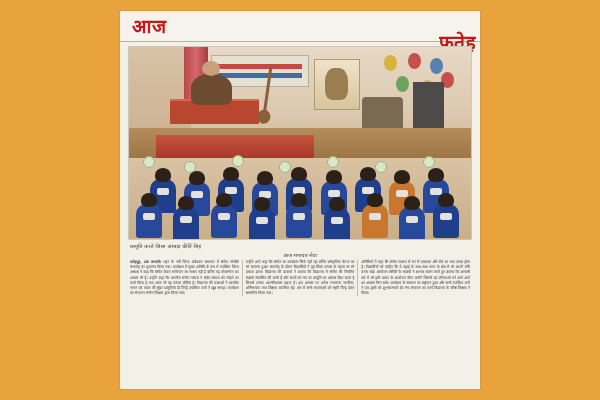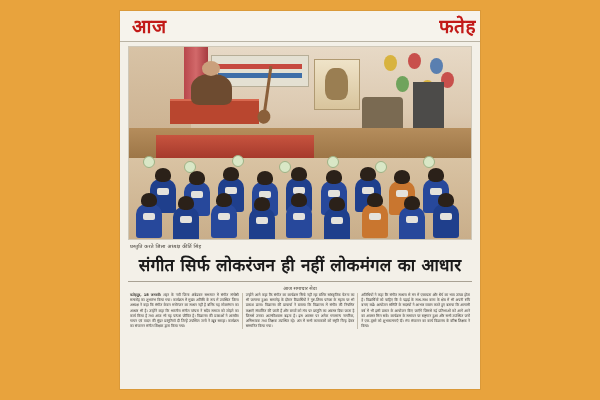--- a/index.html
+++ b/index.html
@@ -43,21 +43,21 @@
     top: 2px;
     color: #c21a18;
     font-family: "DejaVu Sans", sans-serif;
     font-size: 19px;
     font-weight: bold;
     letter-spacing: 0.5px;
   }
   .masthead-right {
     position: absolute;
     right: 4px;
-    top: 2px;
+    top: 18px;
     color: #c21a18;
     font-family: "DejaVu Sans", sans-serif;
     font-size: 19px;
     font-weight: bold;
     letter-spacing: 0.5px;
     white-space: nowrap;
     overflow: hidden;
   }
 
   
@@ -348,21 +348,20 @@
           <span class="kid" style="left:57%;top:57%"></span>
           <span class="kid orange" style="left:68%;top:52%"></span>
           <span class="kid alt" style="left:79%;top:56%"></span>
           <span class="kid" style="left:89%;top:52%"></span>
         </div>
       </div>
     </div>
 
     <div class="caption">प्रस्तुति करते जिला अध्यक्ष कीर्ति सिंह</div>
 
-    <div class="headline">संगीत सिर्फ लोकरंजन ही नहीं लोकमंगल का आधार</div>
 
     <div class="byline">आज समाचार सेवा</div>
 
     <div class="columns">
       <div class="col">
         <p><span class="dateline">फतेहपुर, 18 जनवरी।</span> <span>शहर के नवीं जिला अंबेडकर सभागार में संगीत संगोष्ठी समारोह का शुभारंभ किया गया। कार्यक्रम में मुख्य अतिथि के रूप में उपस्थित जिला अध्यक्ष ने कहा कि संगीत केवल मनोरंजन का साधन नहीं है बल्कि यह लोकमंगल का आधार भी है। उन्होंने कहा कि भारतीय संगीत परंपरा ने सदैव समाज को जोड़ने का कार्य किया है तथा आज भी यह परंपरा जीवित है। विद्यालय की छात्राओं ने शास्त्रीय गायन एवं वादन की सुंदर प्रस्तुतियाँ दीं जिन्हें उपस्थित जनों ने खूब सराहा। कार्यक्रम का संचालन संगीत शिक्षक द्वारा किया गया।</span></p>
       </div>
       <div class="col">
         <p><span>उन्होंने आगे कहा कि संगीत का कार्यक्रम सिर्फ नहीं रहा बल्कि सांस्कृतिक चेतना का भी जागरण हुआ। समारोह के दौरान विद्यार्थियों ने गुरु-शिष्य परंपरा के महत्व पर भी प्रकाश डाला। विद्यालय की प्राचार्या ने बताया कि विद्यालय में संगीत की नियमित कक्षाएँ संचालित की जाती हैं और बच्चों को मंच पर प्रस्तुति का अवसर दिया जाता है जिससे उनका आत्मविश्वास बढ़ता है। इस अवसर पर अनेक गणमान्य नागरिक, अभिभावक तथा शिक्षक उपस्थित रहे। अंत में सभी कलाकारों को स्मृति चिन्ह देकर सम्मानित किया गया।</span></p>
       </div>

